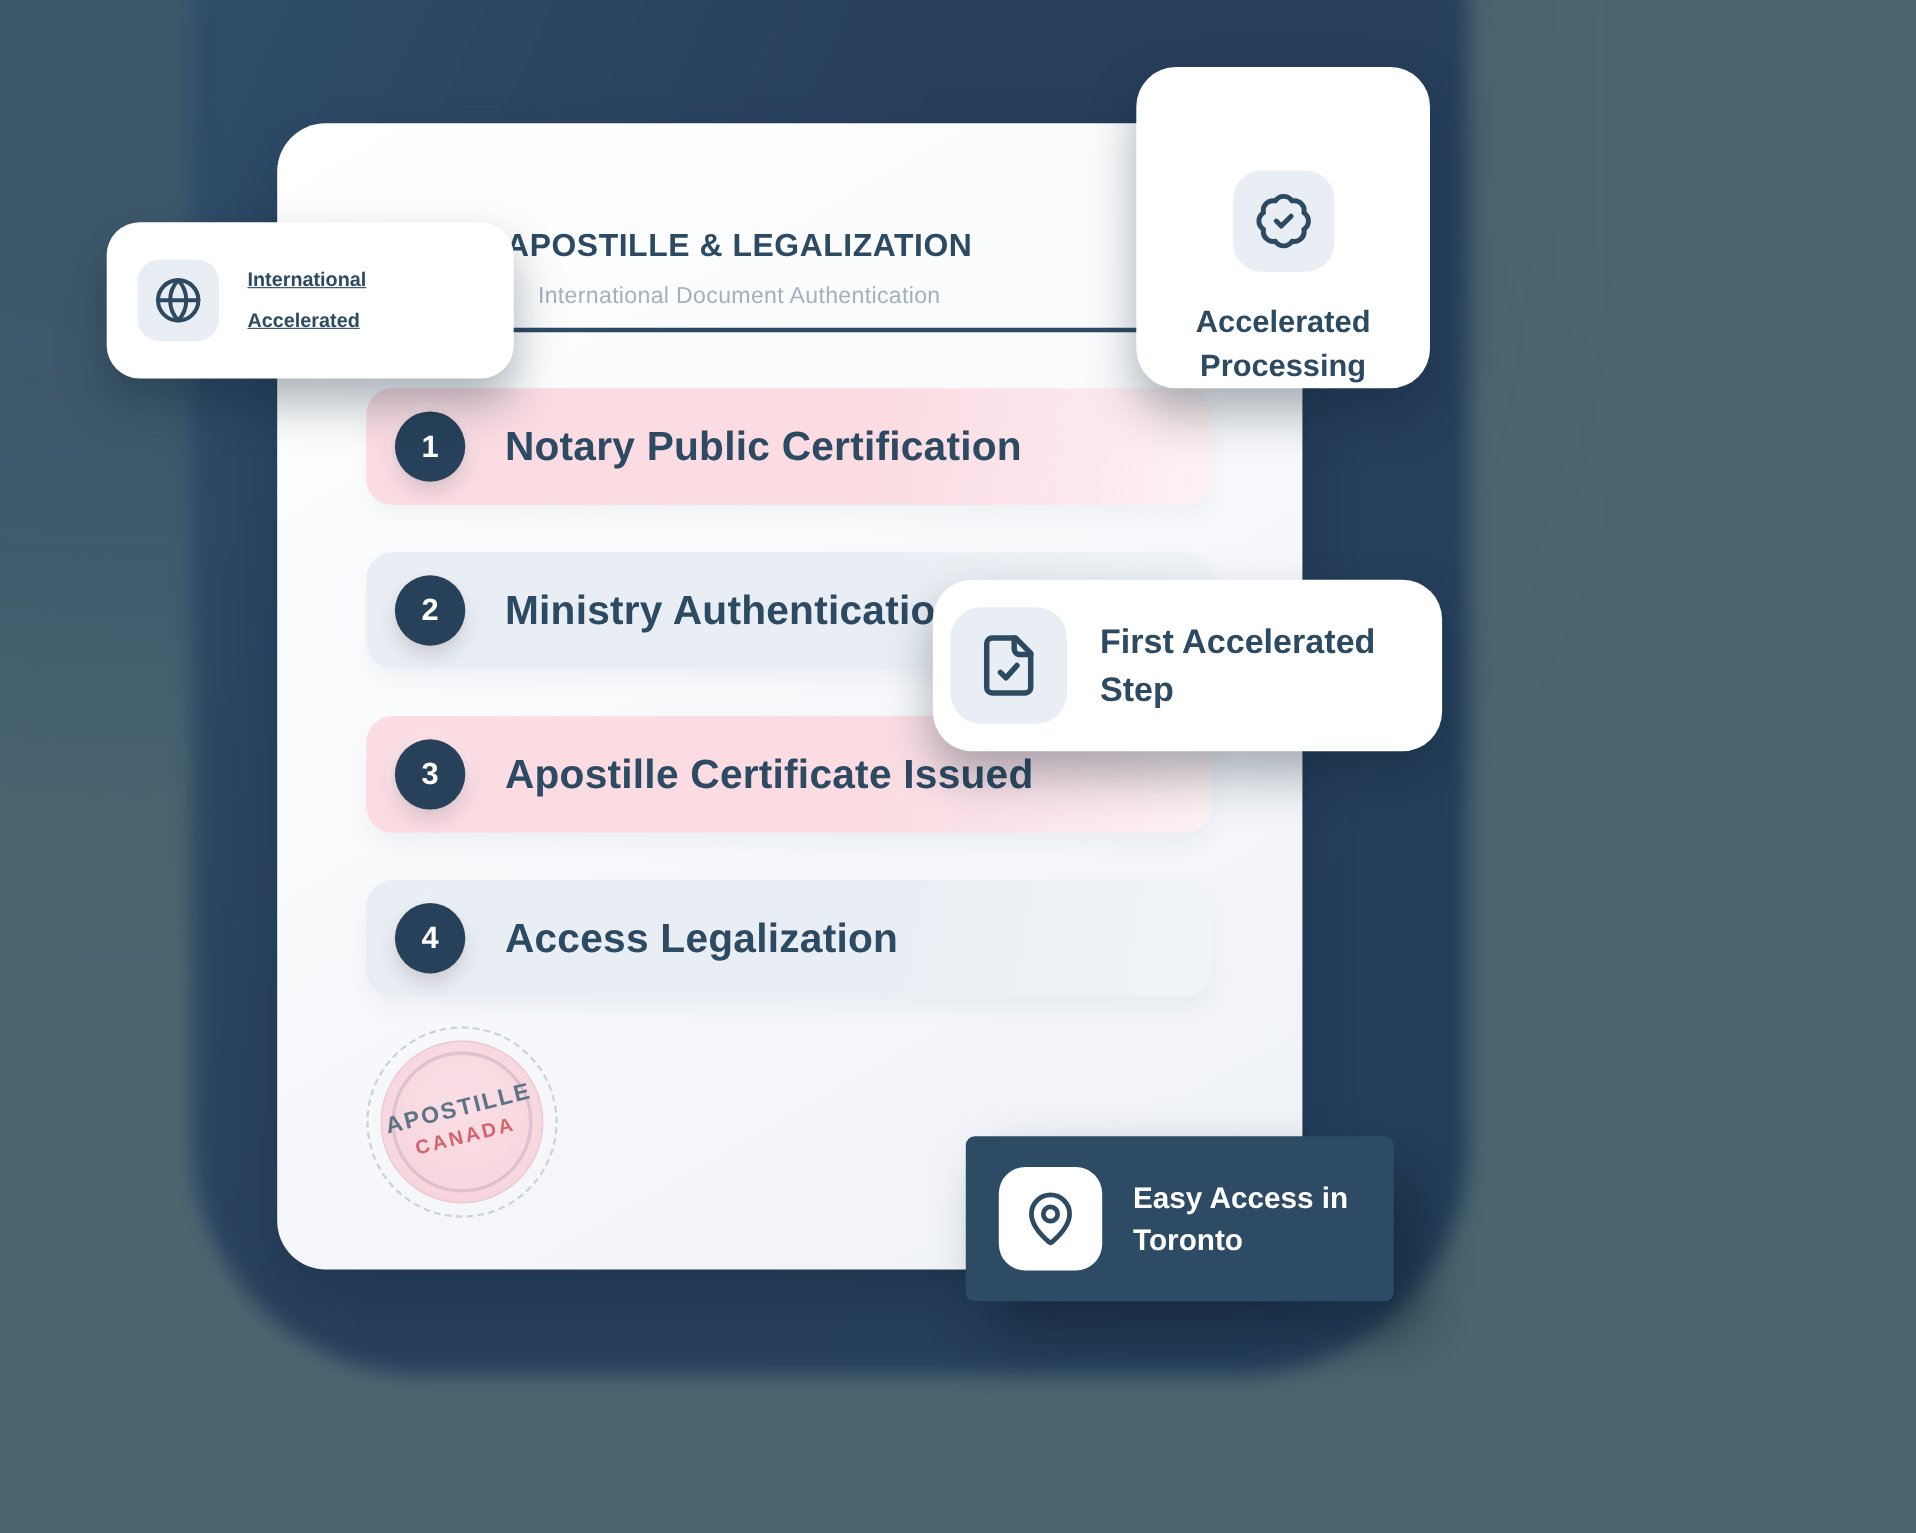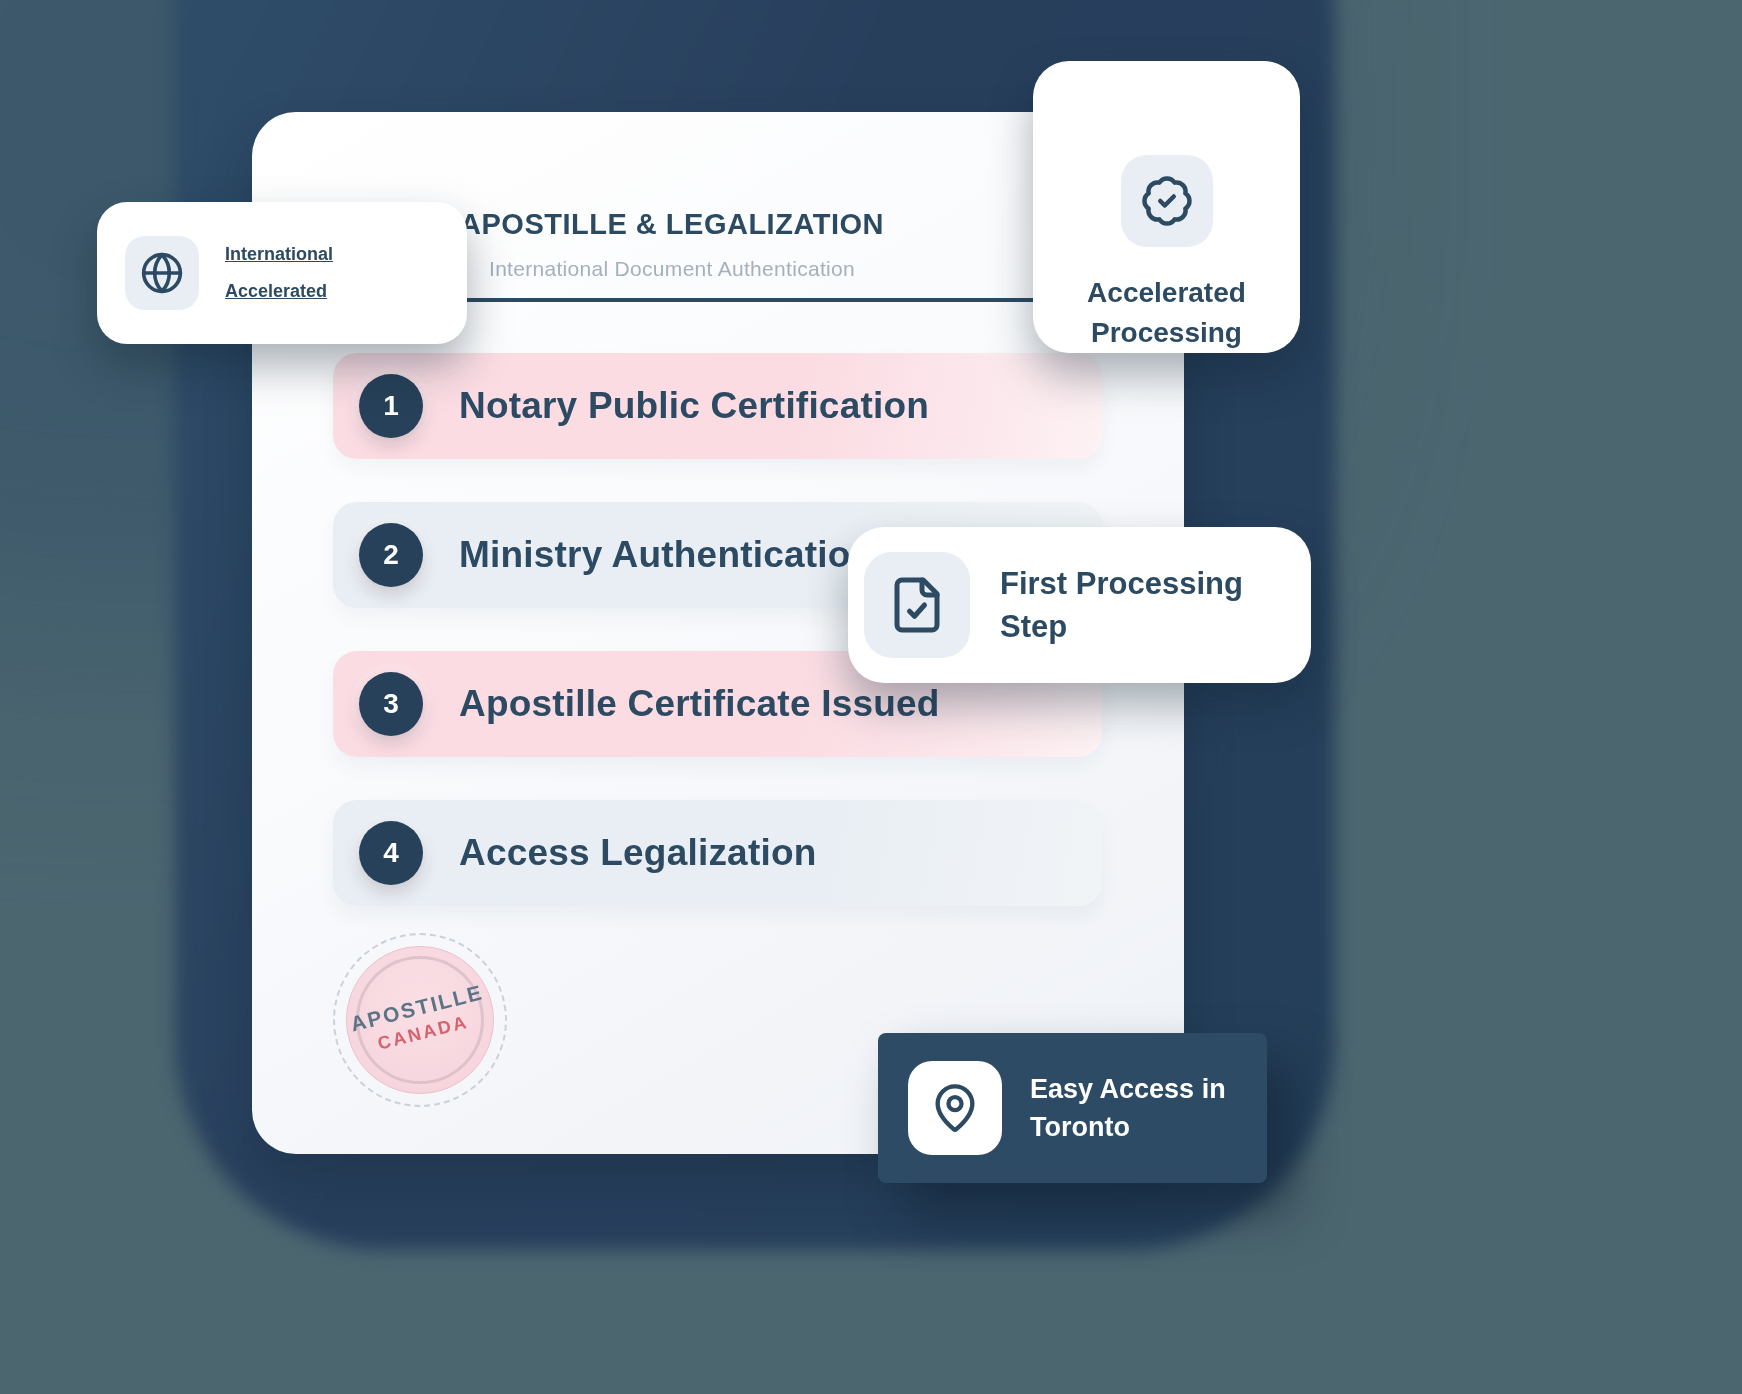--- a/index.html
+++ b/index.html
@@ -209,21 +209,21 @@
     <div class="icon-tile">
       <span>
         <svg class="icon-svg" width="60" height="60" viewBox="0 0 24 24" stroke-width="2.1">
           <path d="M14.5 2H6a2 2 0 0 0-2 2v16a2 2 0 0 0 2 2h12a2 2 0 0 0 2-2V7.5L14.5 2z"></path>
           <path d="M14 2v4a2 2 0 0 0 2 2h4"></path>
           <path d="m9 14.5 2 2 4-4.5"></path>
         </svg>
       </span>
     </div>
     <div class="badge-text">
-      <div>First Processing</div>
+      <div>First Accelerated</div>
       <div>Step</div>
     </div>
   </div>
 
   <div class="badge badge-toronto">
     <div class="icon-tile">
       <span>
         <svg class="icon-svg" width="52" height="52" viewBox="0 0 24 24" stroke-width="2.1">
           <path d="M20 10c0 4.99-5.54 10.19-7.4 11.8a1 1 0 0 1-1.2 0C9.54 20.19 4 14.99 4 10a8 8 0 0 1 16 0"></path>
           <circle cx="12" cy="10" r="3"></circle>

